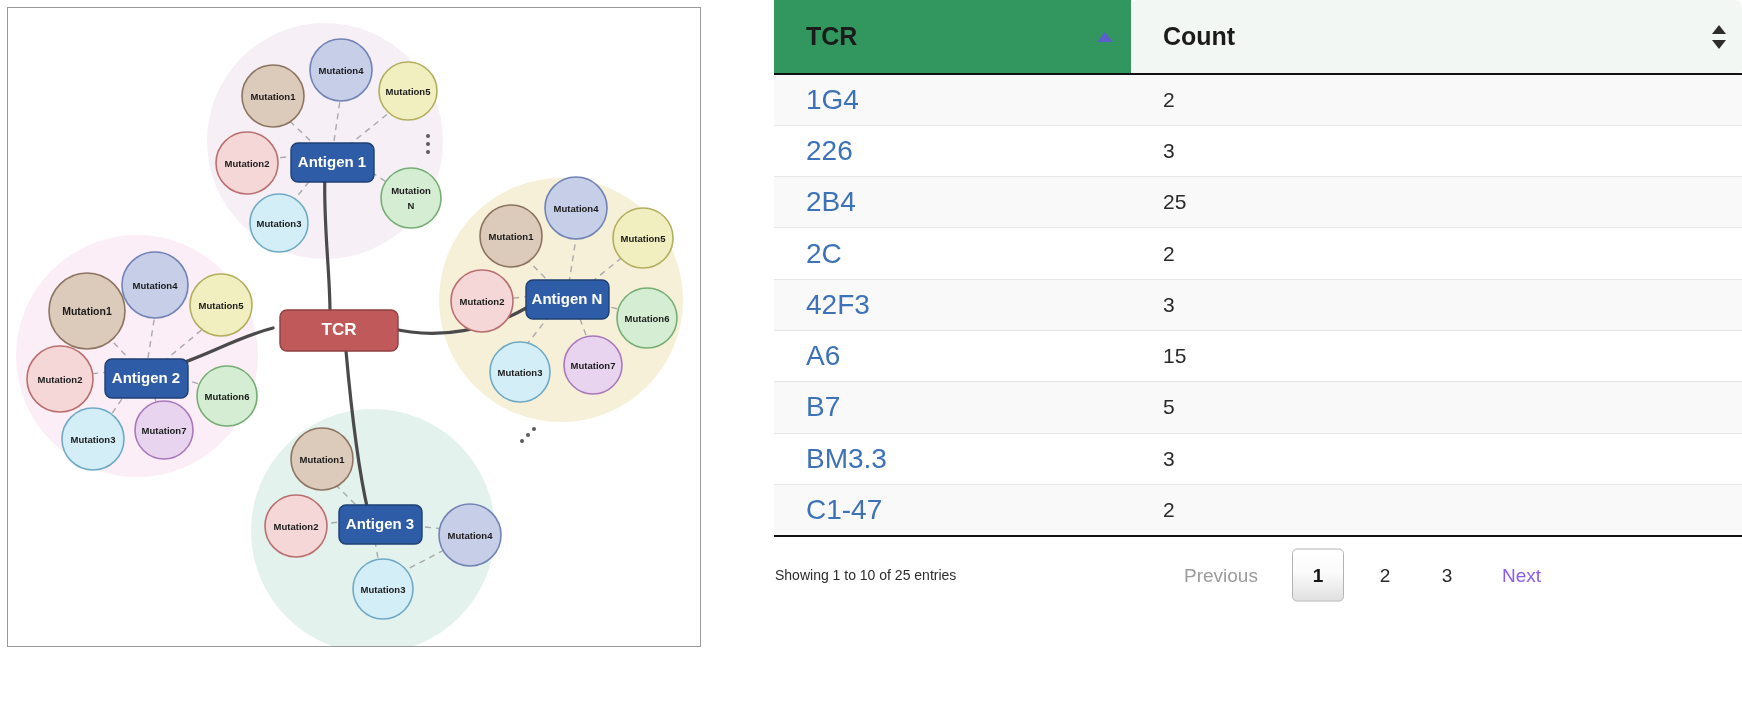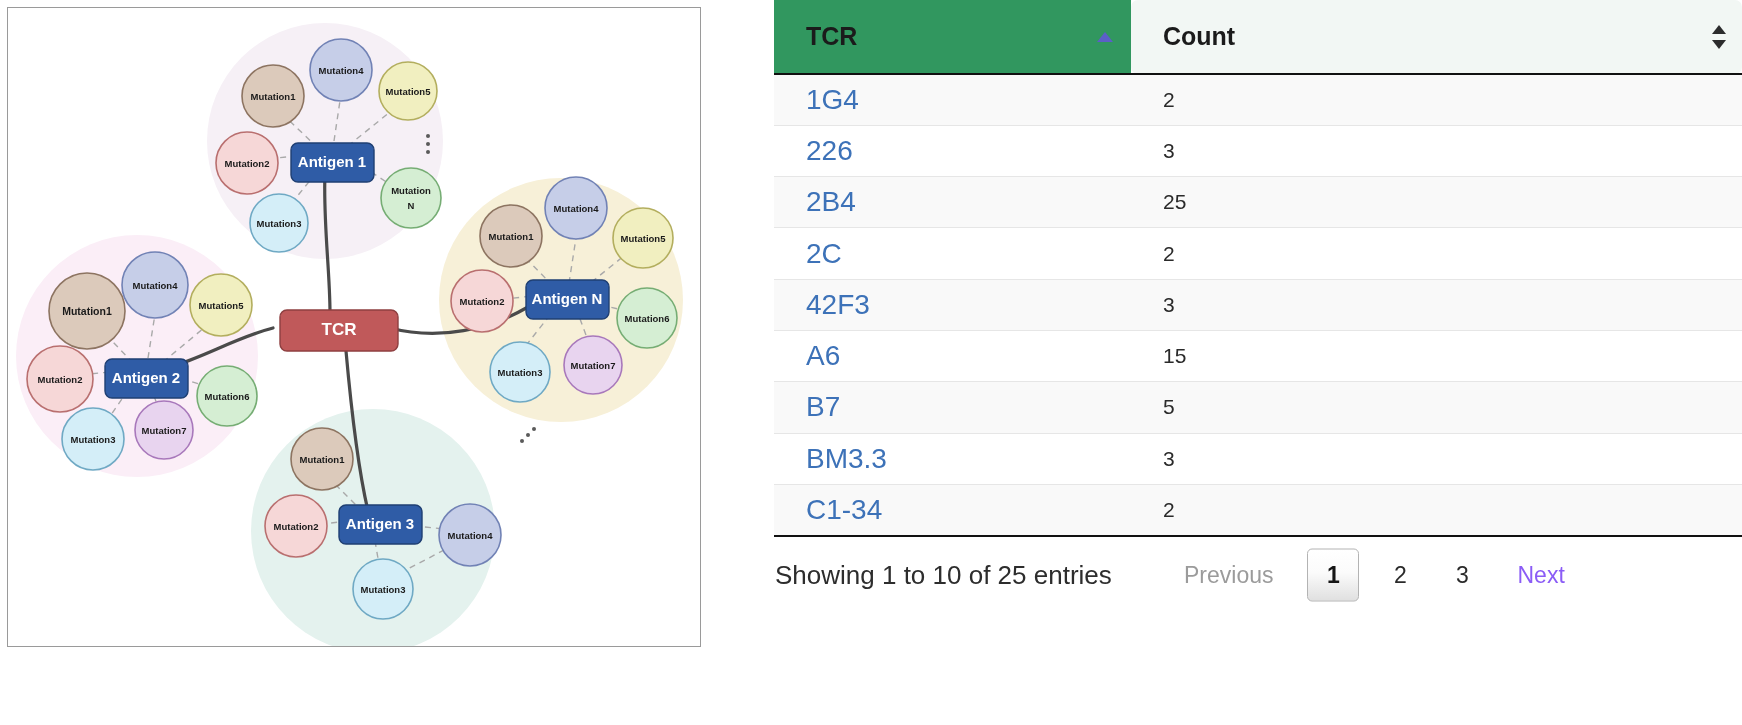--- a/index.html
+++ b/index.html
@@ -137,33 +137,33 @@
     position: relative;
     height: 77px;
     width: 968px;
     display: flex;
     align-items: center;
   }
   #showing-info {
     position: absolute;
     left: 1px; top: 50%;
     transform: translateY(-50%);
-    font-size: 26px;
+    font-size: 14px;
     color: #2d2d2d;
     white-space: nowrap;
   }
   #pagination {
     position: absolute;
     left: 410px; top: 50%;
     transform: translateY(-50%);
     display: flex;
     align-items: center;
   }
   .pg {
-    font-size: 23px;
+    font-size: 19px;
     display: flex;
     align-items: center;
     justify-content: center;
     cursor: pointer;
     white-space: nowrap;
   }
   .pg.prev { color: #9b9b9b; padding: 0 24px 0 0; cursor: default; }
   .pg.num  { color: #2a2a2a; width: 62px; height: 30px; }
   .pg.num.active {
     font-weight: 700;
@@ -396,21 +396,21 @@
           <td class="cell-count">5</td>
         </tr>
         <tr>
           <td class="cell-tcr">
             <a>BM3.3</a>
           </td>
           <td class="cell-count">3</td>
         </tr>
         <tr>
           <td class="cell-tcr">
-            <a>C1-34</a>
+            <a>C1-47</a>
           </td>
           <td class="cell-count">2</td>
         </tr>
       </tbody>
     </table>
 
     <div id="table-footer">
       <div id="showing-info">Showing 1 to 10 of 25 entries</div>
       <div id="pagination">
         <div class="pg prev">Previous</div>

